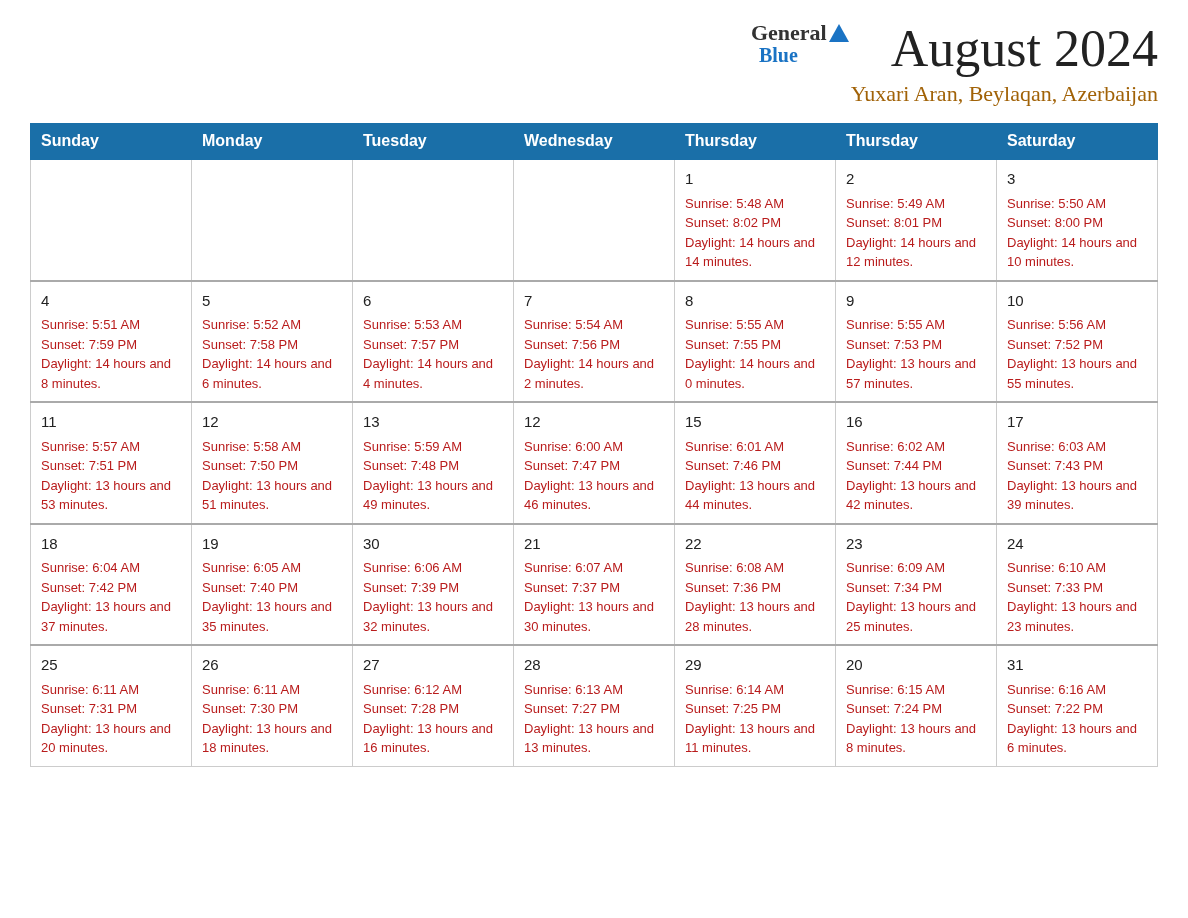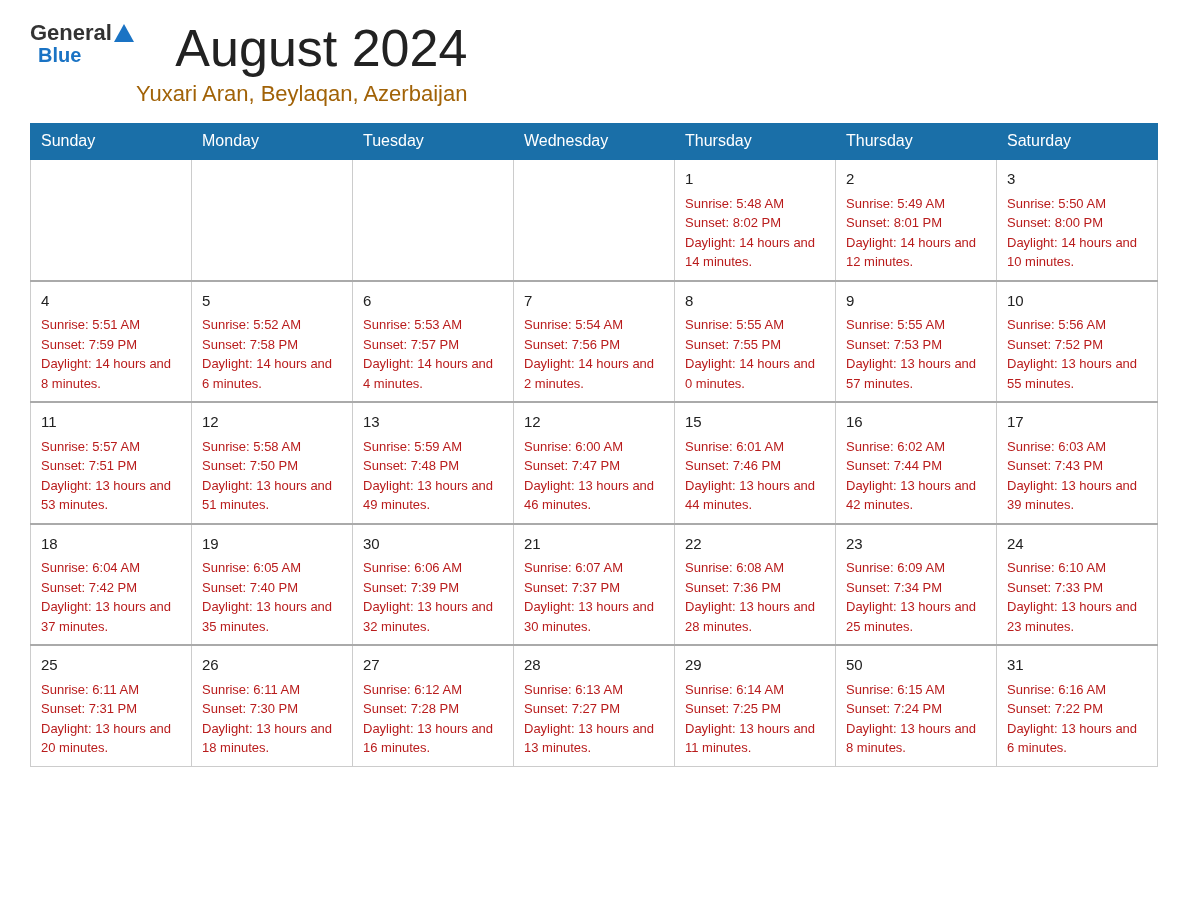--- a/index.html
+++ b/index.html
@@ -7,23 +7,24 @@
       font-family: Arial, Helvetica, sans-serif;
       background: #fff;
       color: #333;
       width: 1188px;
       min-height: 918px;
       padding: 20px 30px;
     }
 
     .header {
       display: flex;
-      justify-content: flex-start;
+      justify-content: flex-end;
       align-items: flex-start;
       margin-bottom: 16px;
+      font-family: Liberation Serif, serif;
     }
 
     .logo {
       display: flex;
       flex-direction: column;
       align-items: flex-start;
     }
 
     .logo-text {
       display: flex;
@@ -76,21 +77,21 @@
       border-collapse: collapse;
       margin-top: 10px;
     }
 
     .calendar th {
       background-color: #1a6fa8;
       color: #fff;
       padding: 8px 10px;
       text-align: left;
       font-size: 16px;
-      font-weight: normal;
+      font-weight: bold;
       border: 1px solid #1a6fa8;
     }
 
     .calendar td {
       border: 1px solid #ccc;
       vertical-align: top;
       padding: 8px 10px;
       width: calc(100% / 7);
       min-height: 110px;
       font-size: 13px;
@@ -278,21 +279,21 @@
         </td>
         <td>
           <span class="day-number">28</span>
           <div class="day-info">Sunrise: 6:13 AM<br>Sunset: 7:27 PM<br>Daylight: 13 hours and 13 minutes.</div>
         </td>
         <td>
           <span class="day-number">29</span>
           <div class="day-info">Sunrise: 6:14 AM<br>Sunset: 7:25 PM<br>Daylight: 13 hours and 11 minutes.</div>
         </td>
         <td>
-          <span class="day-number">50</span>
+          <span class="day-number">20</span>
           <div class="day-info">Sunrise: 6:15 AM<br>Sunset: 7:24 PM<br>Daylight: 13 hours and 8 minutes.</div>
         </td>
         <td>
           <span class="day-number">31</span>
           <div class="day-info">Sunrise: 6:16 AM<br>Sunset: 7:22 PM<br>Daylight: 13 hours and 6 minutes.</div>
         </td>
       </tr>
     </tbody>
 </table>
 

